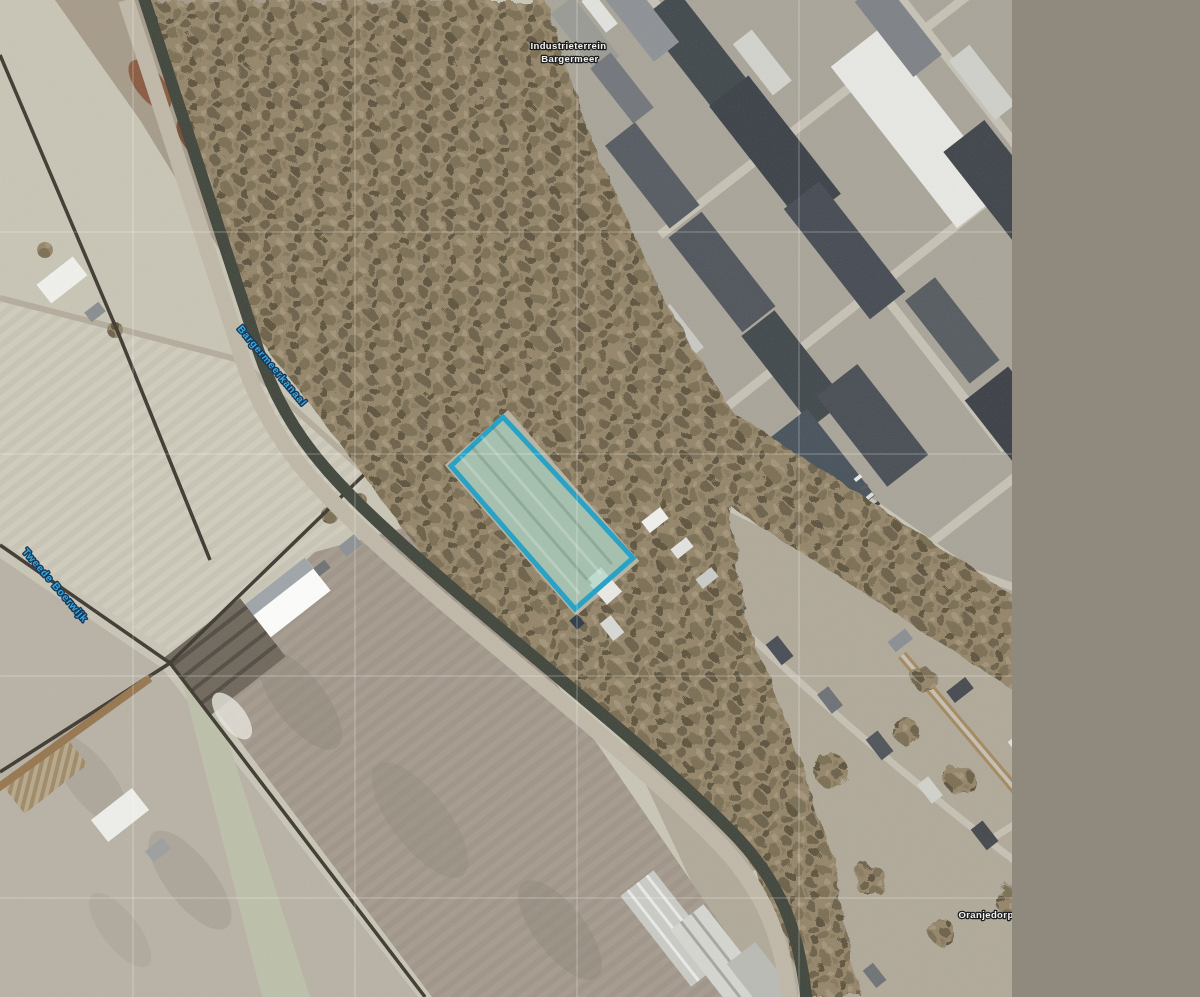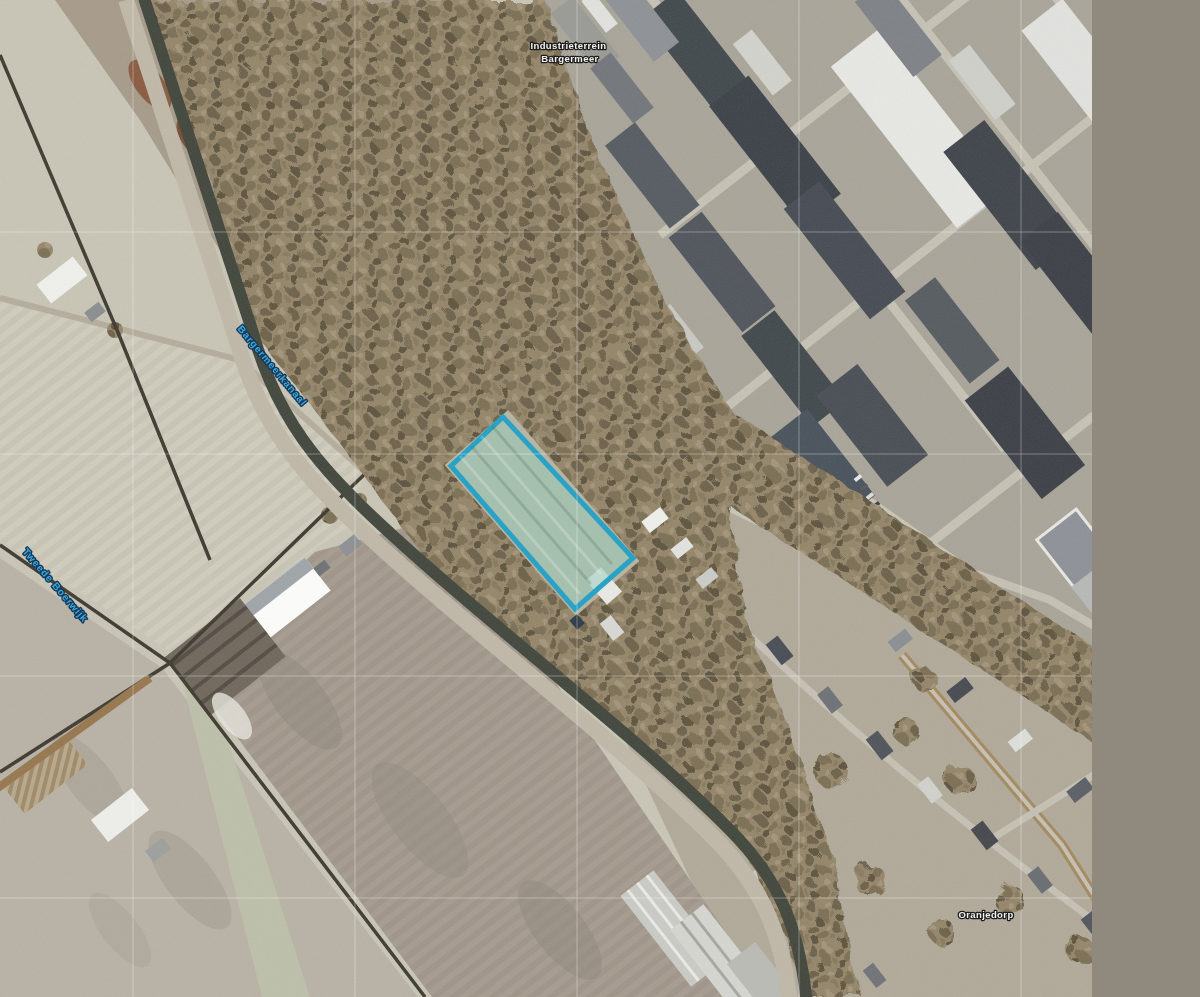--- a/index.html
+++ b/index.html
@@ -1,16 +1,16 @@
 <!DOCTYPE html>
 <html><head>
 <meta charset="utf-8">
 <style>
   html,body{margin:0;padding:0;background:#8f8a7d;}
-  .stage{position:relative;width:1092px;height:997px;overflow:hidden;background:#737373;
+  .stage{position:relative;width:1012px;height:997px;overflow:hidden;background:#737373;
          font-family:"Liberation Sans", sans-serif;}
   svg{display:block}
   .place-label{font-family:"Liberation Sans",sans-serif;font-size:9.5px;font-weight:bold;
                paint-order:stroke;stroke-width:2.6px;stroke-linejoin:round;letter-spacing:.4px;}
   .water-label{font-family:"Liberation Sans",sans-serif;font-size:10px;font-weight:bold;
                paint-order:stroke;stroke-width:2.8px;stroke-linejoin:round;letter-spacing:.9px;}
 </style>
 </head>
 <body>
 

